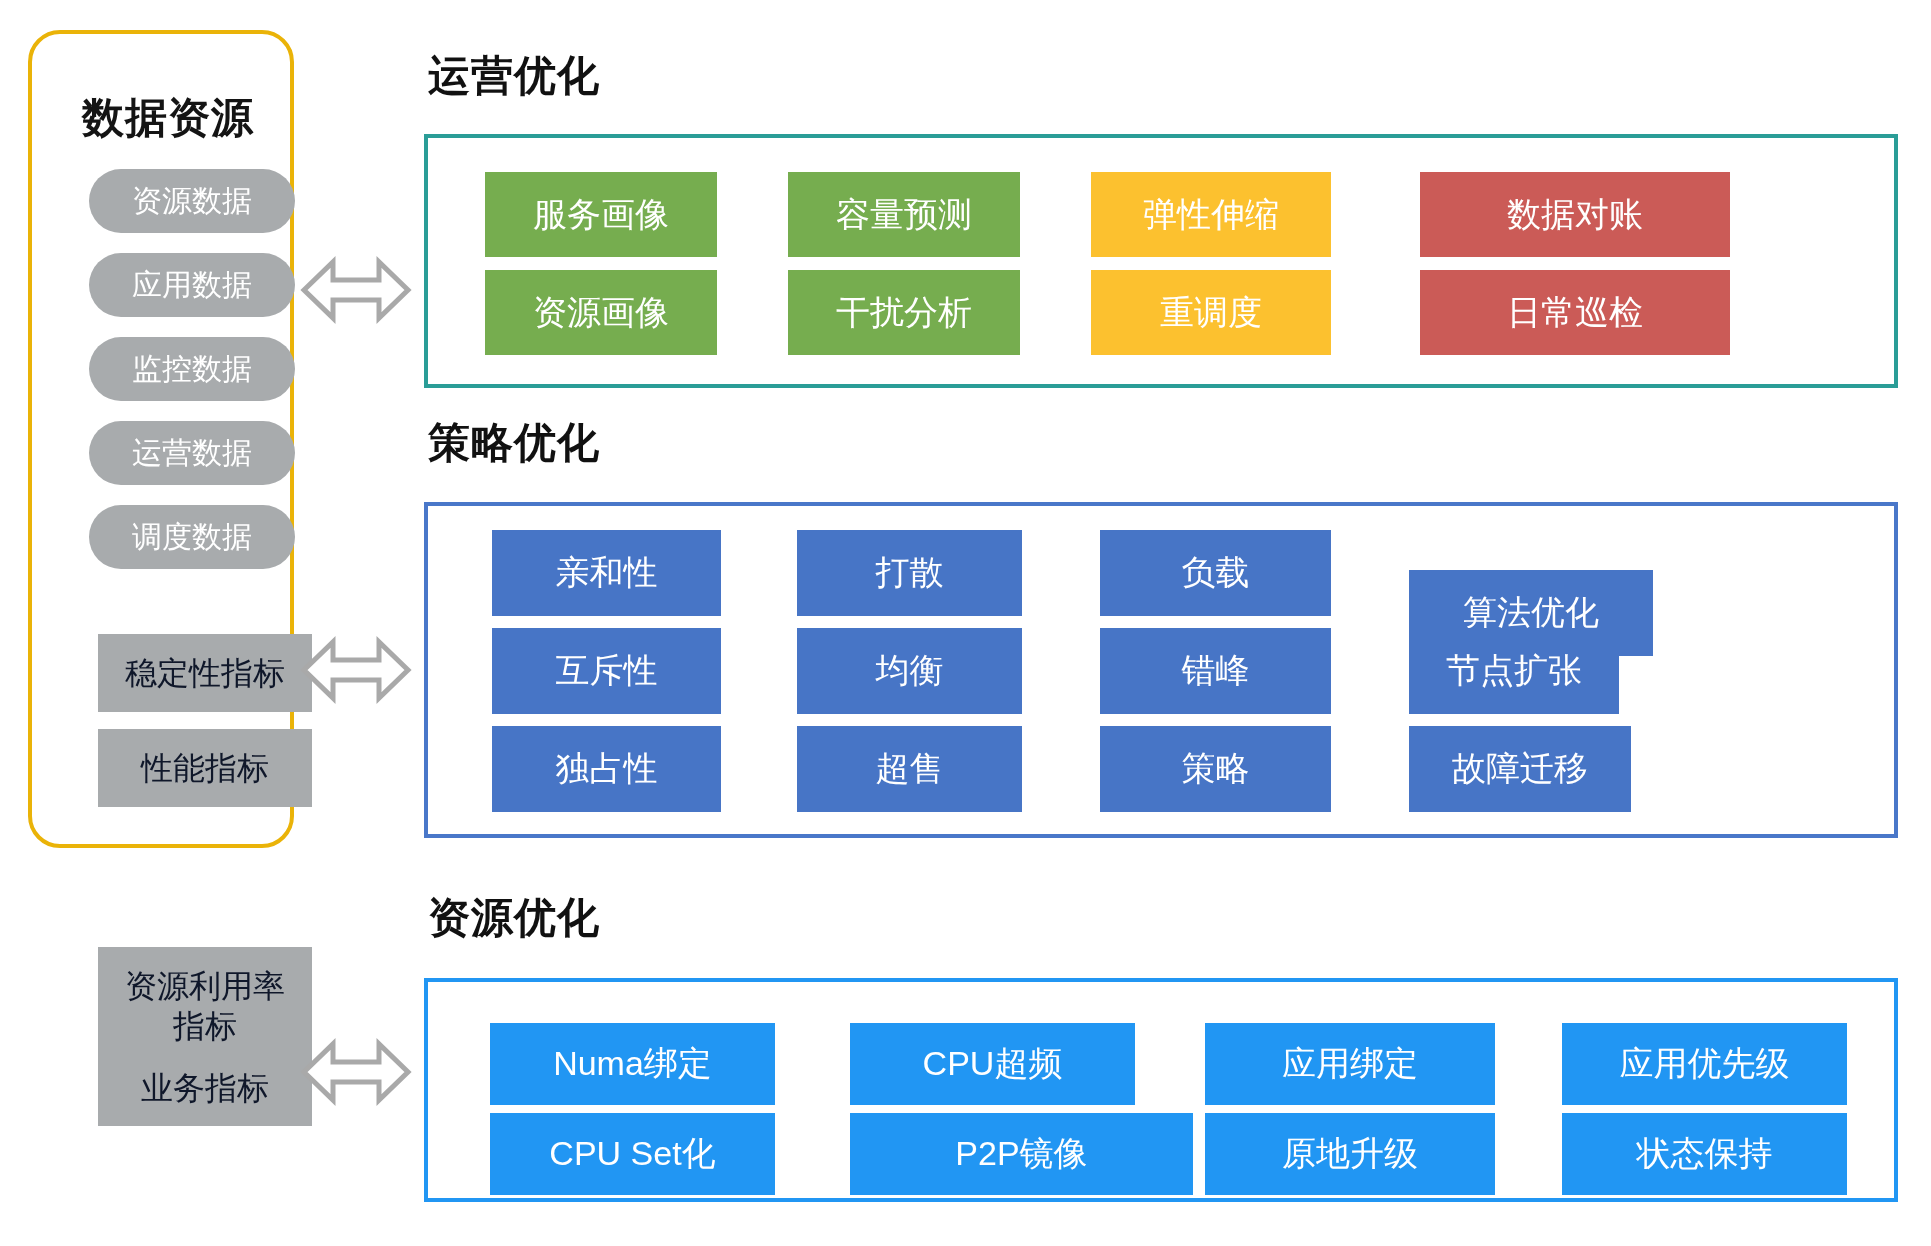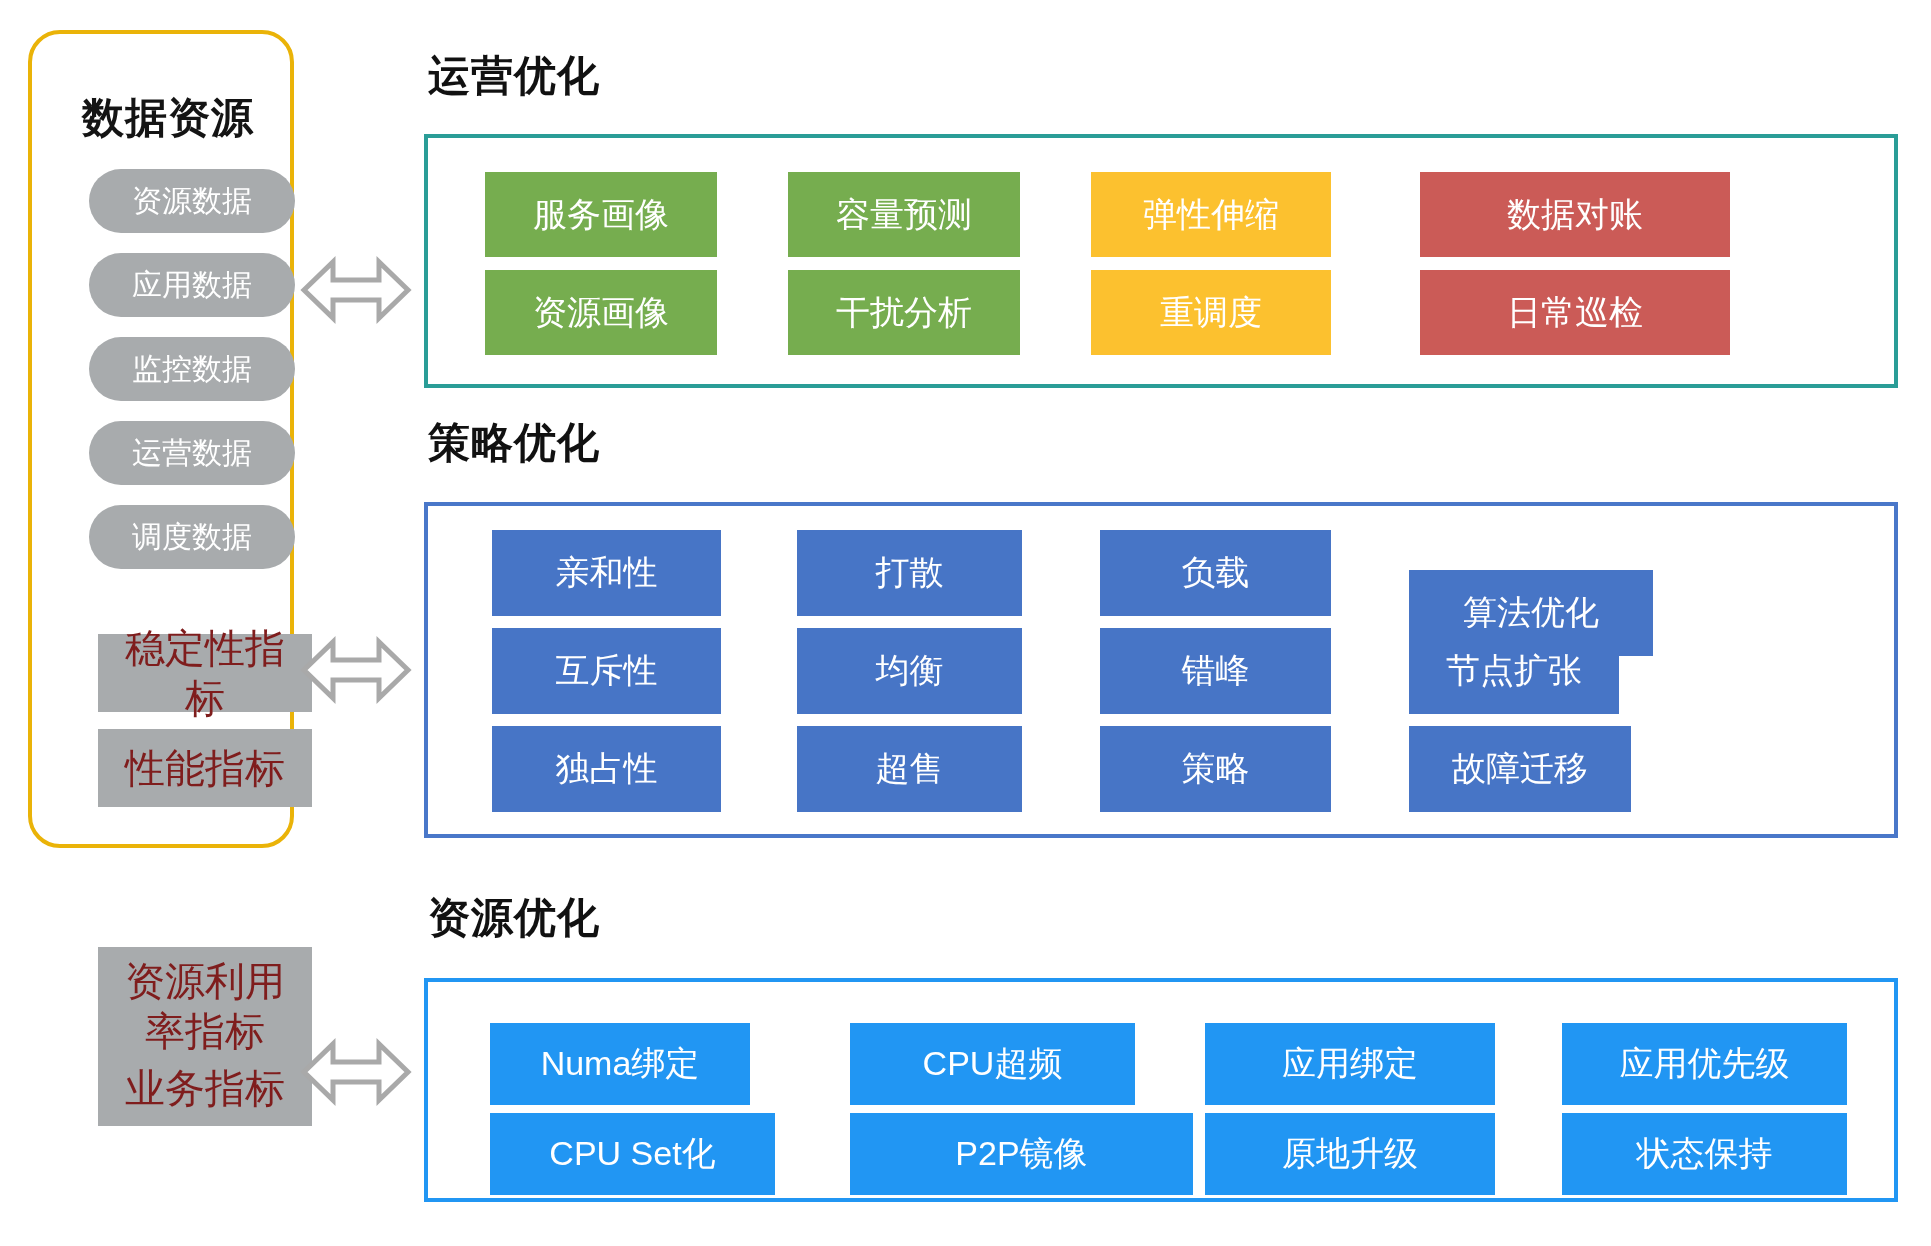--- a/index.html
+++ b/index.html
@@ -13,21 +13,21 @@
     border:4px solid #eab308;border-radius:32px;box-sizing:border-box;background:#fff;padding-left:32px;
   }
   .sidebar-title{
     position:absolute;left:50px;top:56px;font-size:42px;font-weight:bold;color:#141414;letter-spacing:1px;
   }
   .pill{
     position:absolute;left:57px;width:206px;height:64px;border-radius:32px;background:#a8abad;
     color:#ffffff;font-size:30px;display:flex;align-items:center;justify-content:center;font-weight:300;
   }
   .metric{
-    position:absolute;left:66px;width:214px;background:#a8abad;color:#7f1d1d;font-size:40px;
+    position:absolute;left:66px;width:214px;background:#a8abad;color:#0f172a;font-size:32px;
     display:flex;align-items:center;justify-content:center;text-align:center;
     box-sizing:border-box;padding:0 20px;line-height:1.25;font-weight:300;
   }
   
   .arrow{position:absolute;left:300px;width:112px;height:74px;}
   .arrow svg{display:block;}
   
   .sec-title{
     position:absolute;left:428px;font-size:42px;font-weight:bold;color:#111111;letter-spacing:1px;
   }
@@ -107,21 +107,21 @@
   <div class="node b" style="left:1100px;top:628px;width:231px;height:86px;">错峰</div>
   <div class="node b" style="left:1409px;top:628px;width:210px;height:86px;">节点扩张</div>
   <div class="node b" style="left:492px;top:726px;width:229px;height:86px;">独占性</div>
   <div class="node b" style="left:797px;top:726px;width:225px;height:86px;">超售</div>
   <div class="node b" style="left:1100px;top:726px;width:231px;height:86px;">策略</div>
   <div class="node b" style="left:1409px;top:726px;width:222px;height:86px;">故障迁移</div>
 
   <div class="sec-title" style="top:890px;">资源优化</div>
   <div class="frame sky" style="top:978px;height:224px;"></div>
 
-  <div class="node s" style="left:490px;top:1023px;width:260px;height:82px;">Numa绑定</div>
+  <div class="node s" style="left:490px;top:1023px;width:285px;height:82px;">Numa绑定</div>
   <div class="node s" style="left:850px;top:1023px;width:285px;height:82px;">CPU超频</div>
   <div class="node s" style="left:1205px;top:1023px;width:290px;height:82px;">应用绑定</div>
   <div class="node s" style="left:1562px;top:1023px;width:285px;height:82px;">应用优先级</div>
   <div class="node s" style="left:490px;top:1113px;width:285px;height:82px;">CPU Set化</div>
   <div class="node s" style="left:850px;top:1113px;width:343px;height:82px;">P2P镜像</div>
   <div class="node s" style="left:1205px;top:1113px;width:290px;height:82px;">原地升级</div>
   <div class="node s" style="left:1562px;top:1113px;width:285px;height:82px;">状态保持</div>
 
 </div>
 

